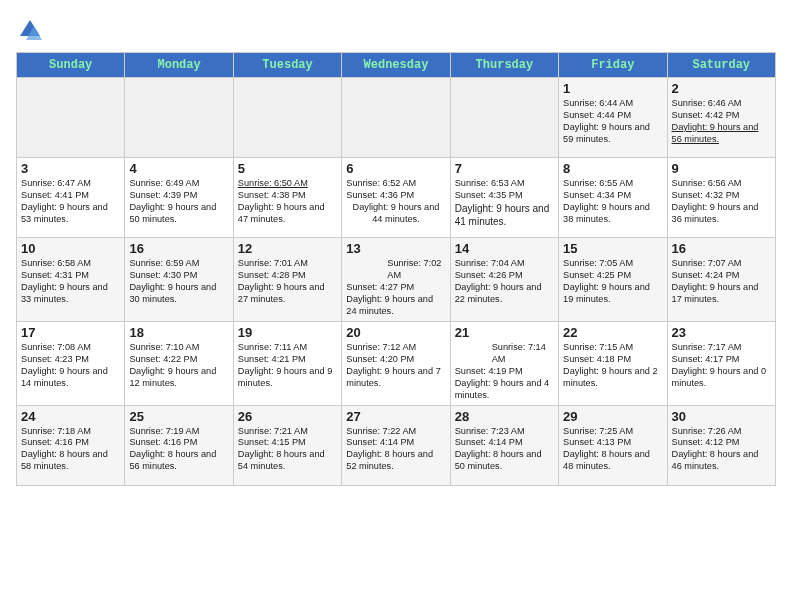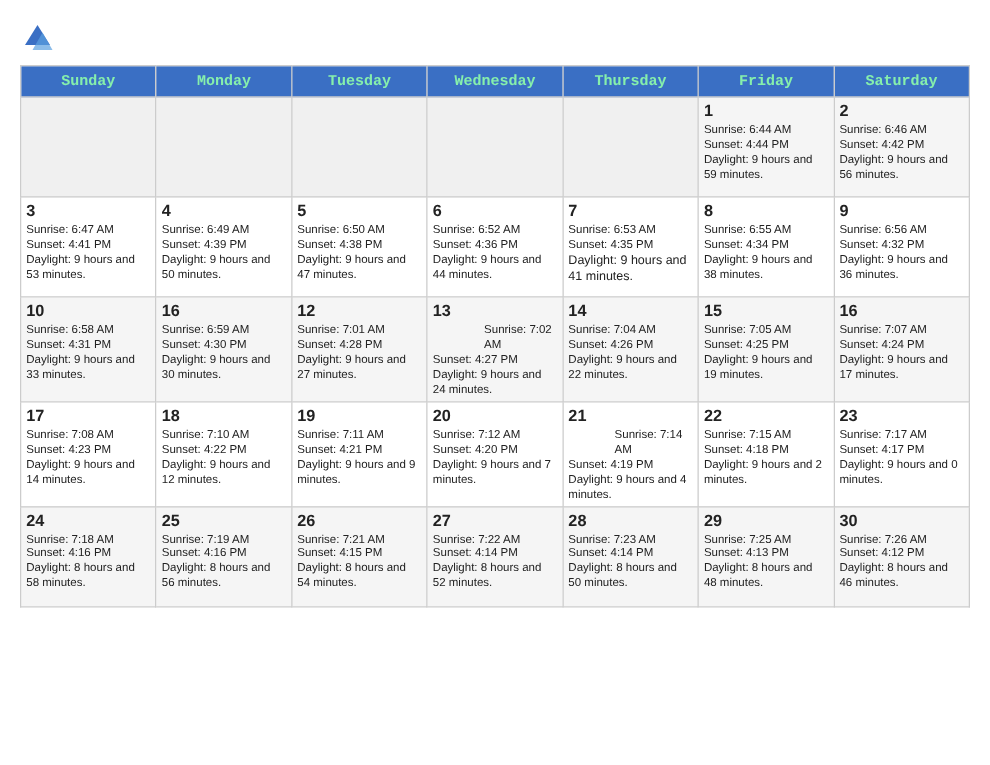--- a/index.html
+++ b/index.html
@@ -132,47 +132,47 @@
           <td>
             <span class="day-num">1</span>
             <div style="font-size: 9.2px; line-height: 1.3;">Sunrise: 6:44 AM</div>
             <div style="font-size: 9.2px; line-height: 1.3;">Sunset: 4:44 PM</div>
             <div style="font-size: 9.2px; line-height: 1.3;">Daylight: 9 hours and 59 minutes.</div>
           </td>
           <td>
             <span class="day-num">2</span>
             <div style="font-size: 9.2px; line-height: 1.3;">Sunrise: 6:46 AM</div>
             <div style="font-size: 9.2px; line-height: 1.3;">Sunset: 4:42 PM</div>
-            <div style="font-size: 9.2px; line-height: 1.3;">Daylight: 9 hours and 56 minutes.</div>
+            <div style="font-size: 9.2px; line-height: 1.3; text-decoration: underline;">Daylight: 9 hours and 56 minutes.</div>
           </td>
         </tr>
         <tr>
           <td>
             <span class="day-num">3</span>
             <div style="font-size: 9.2px; line-height: 1.3;">Sunrise: 6:47 AM</div>
             <div style="font-size: 9.2px; line-height: 1.3;">Sunset: 4:41 PM</div>
             <div style="font-size: 9.2px; line-height: 1.3;">Daylight: 9 hours and 53 minutes.</div>
           </td>
           <td>
             <span class="day-num">4</span>
             <div style="font-size: 9.2px; line-height: 1.3;">Sunrise: 6:49 AM</div>
             <div style="font-size: 9.2px; line-height: 1.3;">Sunset: 4:39 PM</div>
             <div style="font-size: 9.2px; line-height: 1.3;">Daylight: 9 hours and 50 minutes.</div>
           </td>
           <td>
             <span class="day-num">5</span>
-            <div style="font-size: 9.2px; line-height: 1.3;">Sunrise: 6:50 AM</div>
+            <div style="font-size: 9.2px; line-height: 1.3; text-decoration: underline;">Sunrise: 6:50 AM</div>
             <div style="font-size: 9.2px; line-height: 1.3;">Sunset: 4:38 PM</div>
             <div style="font-size: 9.2px; line-height: 1.3;">Daylight: 9 hours and 47 minutes.</div>
           </td>
           <td>
             <span class="day-num">6</span>
             <div style="font-size: 9.2px; line-height: 1.3;">Sunrise: 6:52 AM</div>
             <div style="font-size: 9.2px; line-height: 1.3;">Sunset: 4:36 PM</div>
-            <div style="font-size: 9.2px; line-height: 1.3;">Daylight: 9 hours and 44 minutes.</div>
+            <div style="font-size: 9.2px; line-height: 1.3; text-align: center;">Daylight: 9 hours and 44 minutes.</div>
           </td>
           <td>
             <span class="day-num">7</span>
             <div style="font-size: 9.2px; line-height: 1.3;">Sunrise: 6:53 AM</div>
             <div style="font-size: 9.2px; line-height: 1.3;">Sunset: 4:35 PM</div>
             <div style="font-size: 10px; line-height: 1.3;">Daylight: 9 hours and 41 minutes.</div>
           </td>
           <td>
             <span class="day-num">8</span>
             <div style="font-size: 9.2px; line-height: 1.3;">Sunrise: 6:55 AM</div>

